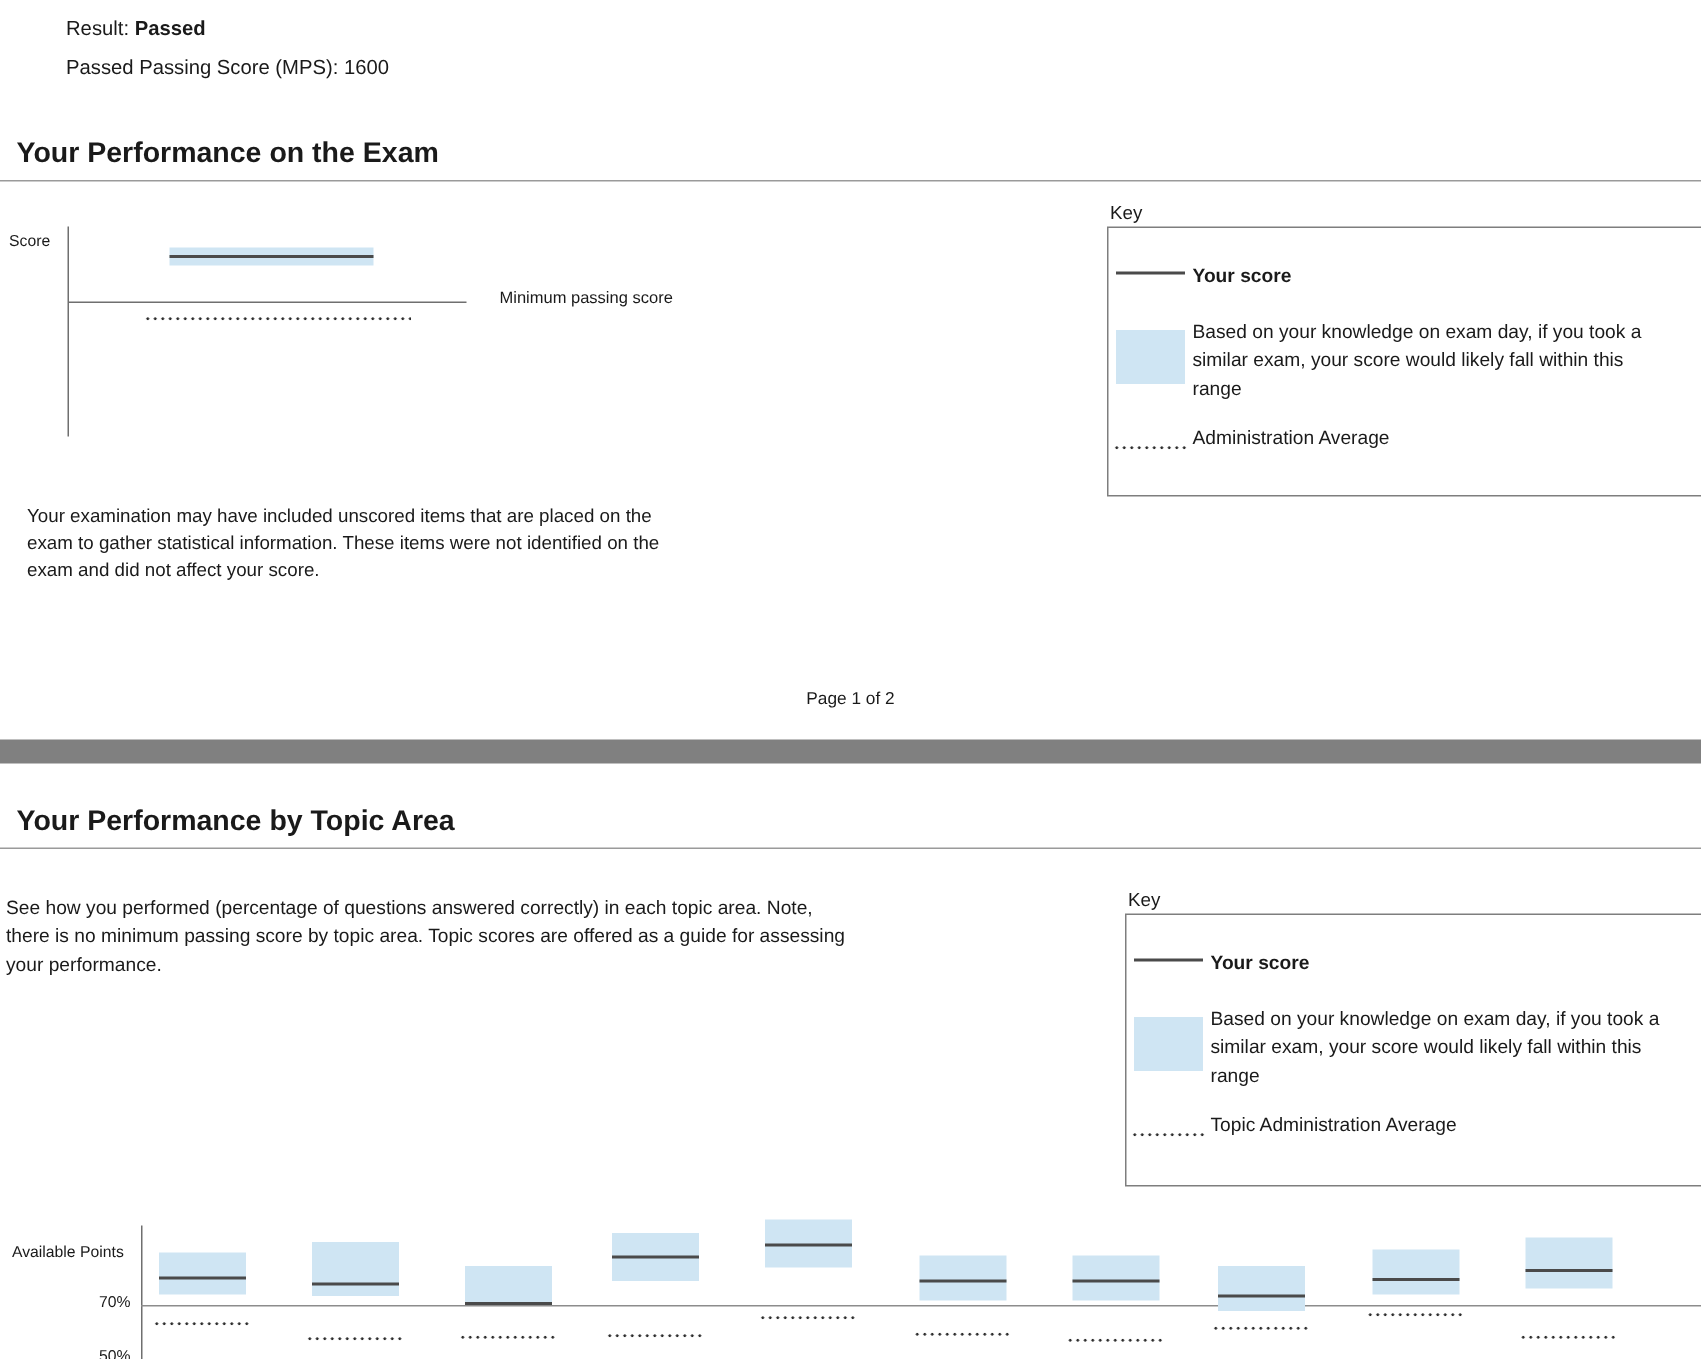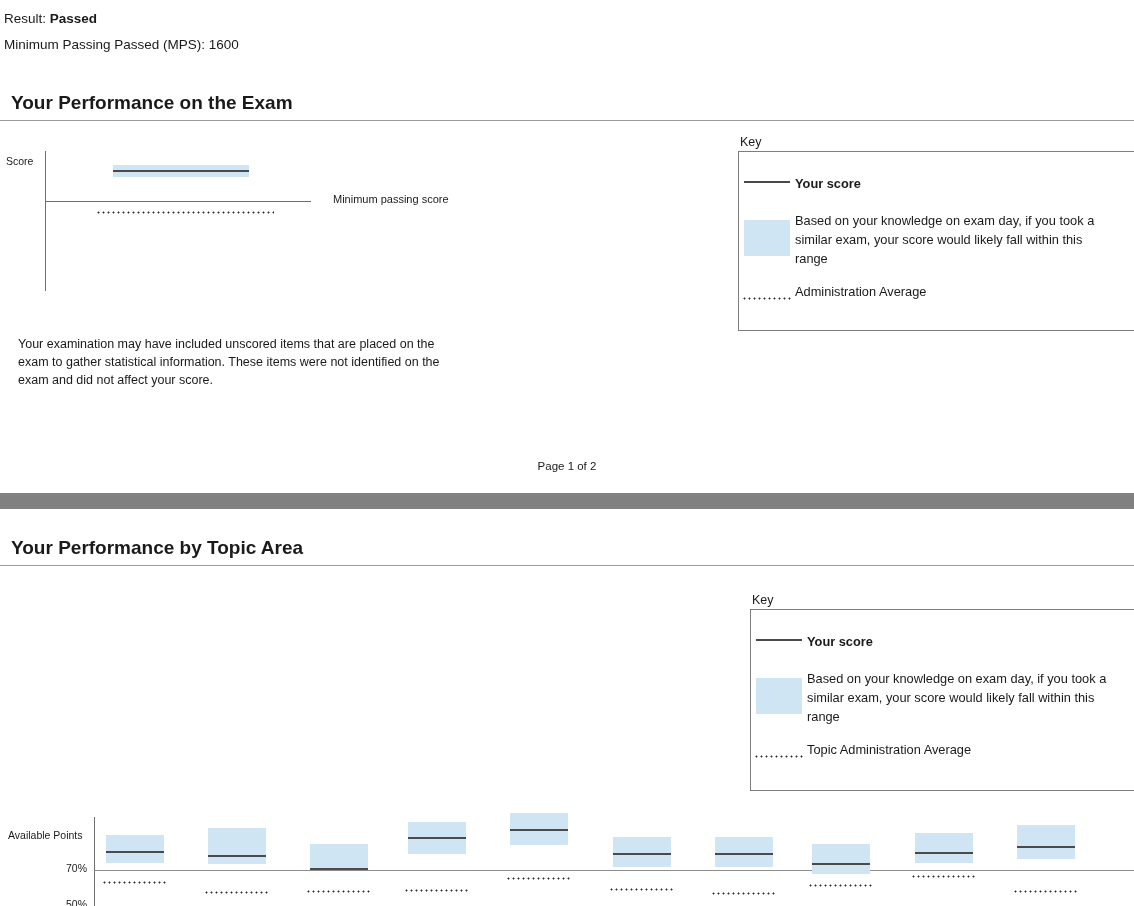--- a/index.html
+++ b/index.html
@@ -22,20 +22,21 @@
     box-sizing: border-box;
   }
 
   
   .page1 {
     padding: 0 0 0 0;
     height: 500px;
   }
   .summary {
     padding: 6px 0 0 4px;
+    margin-left: 40px;
   }
   .summary-line {
     font-size: 13.5px;
     line-height: 26px;
     color: #1a1a1a;
   }
   .summary-line .bold { font-weight: bold; }
 
   .section-title {
     font-size: 19px;
@@ -285,21 +286,21 @@
 </head>
 <body>
 
 <div class="page page1">
 
   <div class="summary">
     <div class="summary-line">
       <span>Result: </span><span class="bold">Passed</span>
     </div>
     <div class="summary-line">
-      <span>Minimum Passing Passed (MPS): </span><span>1600</span>
+      <span>Passed Passing Score (MPS): </span><span>1600</span>
     </div>
   </div>
 
   <div class="section-title">Your Performance on the Exam</div>
   <div class="rule"></div>
 
   <div class="chart1-wrap">
     <div class="axis-label-score">Score</div>
     <div class="v-axis"></div>
     <div class="mps-line"></div>
@@ -336,20 +337,21 @@
   <div class="page-num">Page 1 of 2</div>
 </div>
 
 <div class="page-gap"></div>
 
 <div class="page page2">
 
   <div class="section-title" style="margin-top:28px;">Your Performance by Topic Area</div>
   <div class="rule"></div>
 
+  <div class="intro2">See how you performed (percentage of questions answered correctly) in each topic area. Note, there is no minimum passing score by topic area. Topic scores are offered as a guide for assessing your performance.</div>
 
   <div class="key-title" style="left:752px; top:84px;">Key</div>
   <div class="key-box" style="left:750px; top:100px; width:400px; height:182px;">
     <div class="key-row" style="margin-top:22px;">
       <div class="key-swatch-line">
           <div class="swatch-line"></div>
         </div>
       <div class="key-text bold">Your score</div>
     </div>
     <div class="key-row" style="margin-top:18px;">

